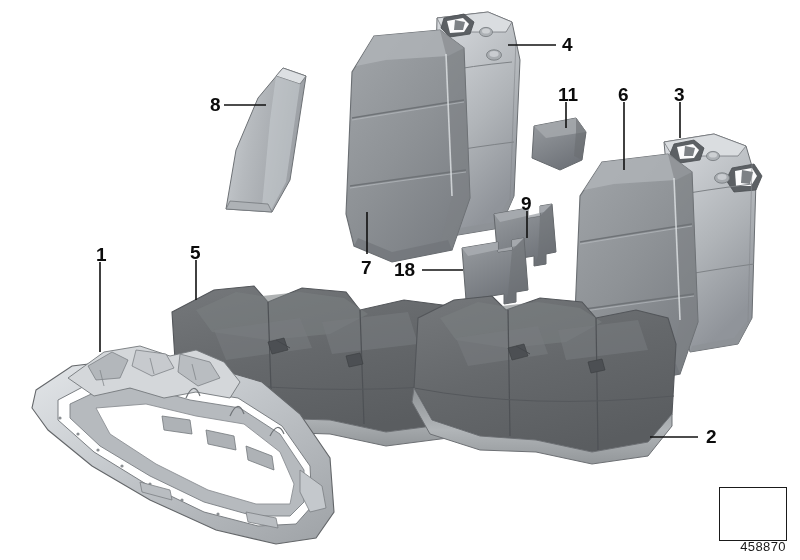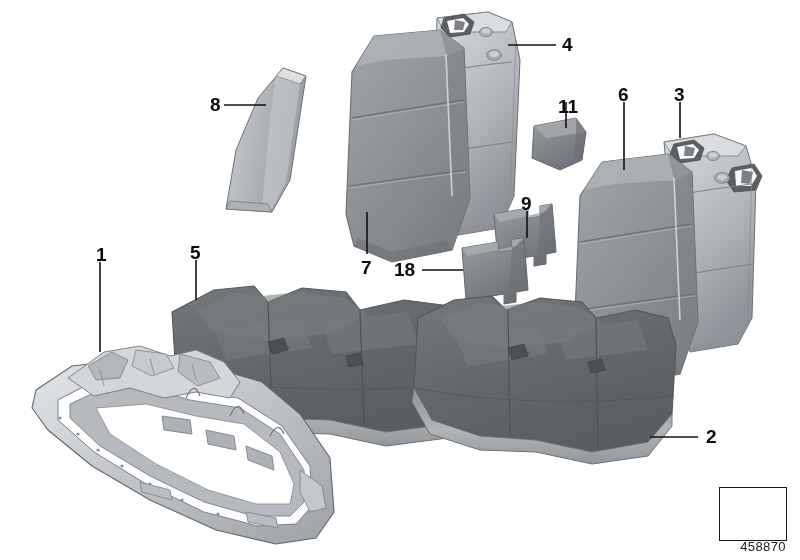--- a/index.html
+++ b/index.html
@@ -266,17 +266,17 @@
       <div class="callout" style="left: 96px; top: 245px;">1</div>
       <div class="callout" style="left: 706px; top: 427px;">2</div>
       <div class="callout" style="left: 674px; top: 85px;">3</div>
       <div class="callout" style="left: 562px; top: 35px;">4</div>
       <div class="callout" style="left: 190px; top: 243px;">5</div>
       <div class="callout" style="left: 618px; top: 85px;">6</div>
       <div class="callout" style="left: 361px; top: 258px;">7</div>
       <div class="callout" style="left: 210px; top: 95px;">8</div>
       <div class="callout" style="left: 521px; top: 194px;">9</div>
       <div class="callout" style="left: 394px; top: 260px;">18</div>
-      <div class="callout" style="left: 558px; top: 97px;">11</div>
+      <div class="callout" style="left: 558px; top: 85px;">11</div>
     </div>
 
   <div id="dwgno">458870</div>
 </div>
 
 </body></html>

